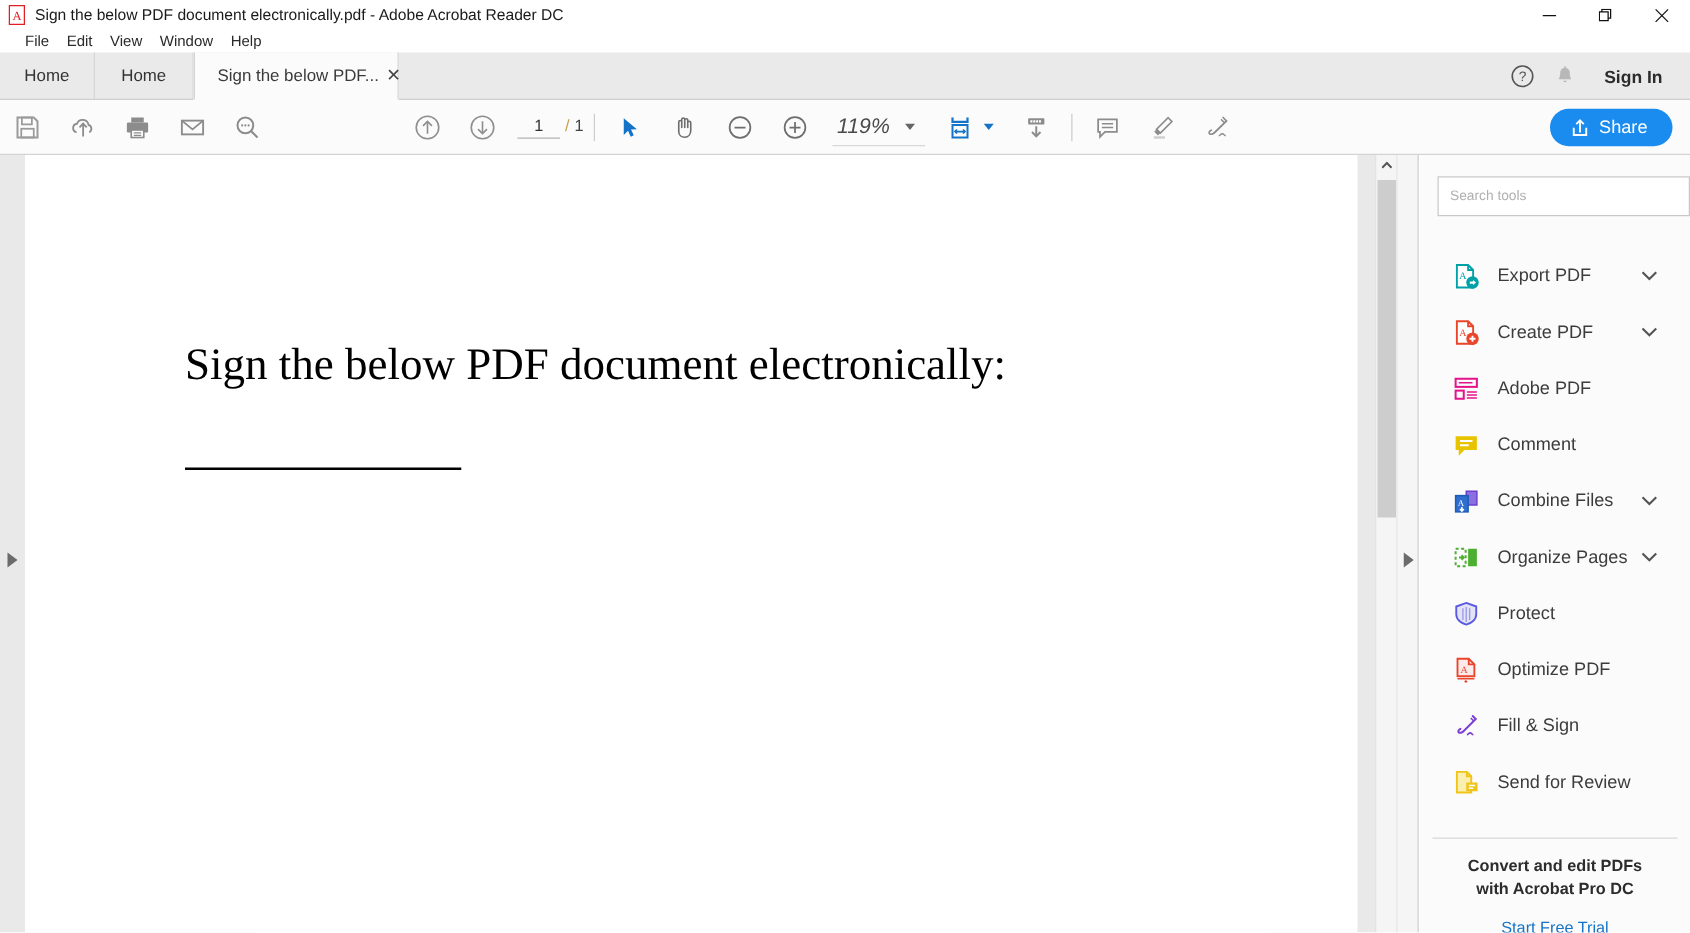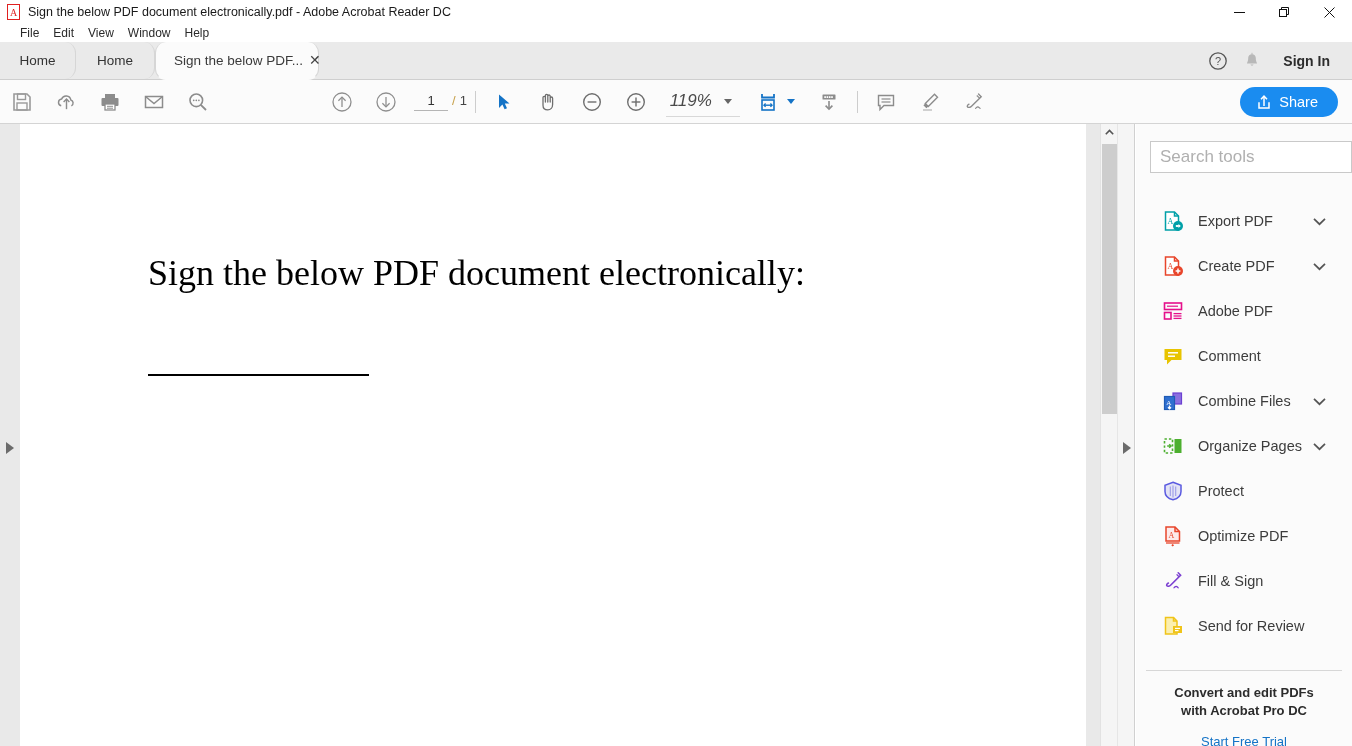--- a/index.html
+++ b/index.html
@@ -40,21 +40,21 @@
 
   
   .tabstrip {
     position: absolute; top: 42px; left: 0; width: 1352px; height: 38px;
     background: #eaeaea; border-bottom: 1px solid #cfcfcf;
     display: flex; align-items: stretch;
   }
   .tab {
     display: flex; align-items: center; justify-content: center;
     font-size: 13.5px; color: #333; padding: 0 22px;
-    border-right: 1px solid #d6d6d6; cursor: default; position: relative; border-radius: 11px;
+    border-right: 1px solid #d6d6d6; cursor: default; position: relative;
   }
   .tab.home { width: 76px; padding: 0; }
   .tab.tools { width: 79px; padding: 0; }
   .tab.doc {
     background: #fbfbfb; border-right: 1px solid #d6d6d6;
     border-left: 1px solid #d6d6d6;
     width: 164px; padding: 0 10px 0 18px; justify-content: flex-start;
     margin-bottom: -1px; border-bottom: 1px solid #fbfbfb;
   }
   .tab.doc .tab-label { font-size: 13.5px; color: #3a3a3a; white-space: nowrap; }
@@ -123,21 +123,21 @@
   
   .viewer {
     position: absolute; top: 124px; left: 0; width: 1102px; height: 622px;
     background: #e9e9e9; overflow: hidden;
   }
   .page-canvas {
     position: absolute; top: 0; left: 20px; width: 1066px; height: 622px;
     background: #ffffff;
   }
   .doc-heading {
-    position: absolute; left: 128px; top: 128px;
+    position: absolute; left: 128px; top: 146px;
     font-family: "Liberation Serif", serif;
     font-size: 36px; color: #000; white-space: nowrap;
   }
   .sig-line {
     position: absolute; left: 128px; top: 250px;
     width: 221px; height: 2px; background: #000;
   }
 
   
   .vscroll {
@@ -169,21 +169,21 @@
   }
 
   
   .tools-panel {
     position: absolute; top: 124px; left: 1136px; width: 216px; height: 622px;
     background: #fbfbfb;
   }
   .search-wrap { padding: 17px 0 0 14px; }
   .search-input {
     width: 202px; height: 32px; border: 1px solid #c9c9c9; background: #fff;
-    font-size: 17px; color: #555; padding: 0 9px; outline: none;
+    font-size: 11px; color: #555; padding: 0 9px; outline: none;
     font-family: "Liberation Sans", sans-serif;
   }
   .search-input::placeholder { color: #b0b0b0; }
   .tools-list {
     position: absolute; top: 74px; left: 0; width: 216px; height: 472px;
     overflow: hidden;
   }
   .tool-row {
     display: flex; align-items: center; height: 45px; padding-left: 26px;
     cursor: pointer; position: relative;

